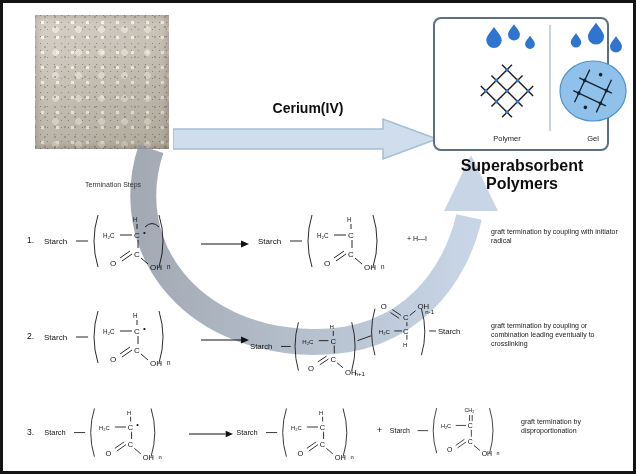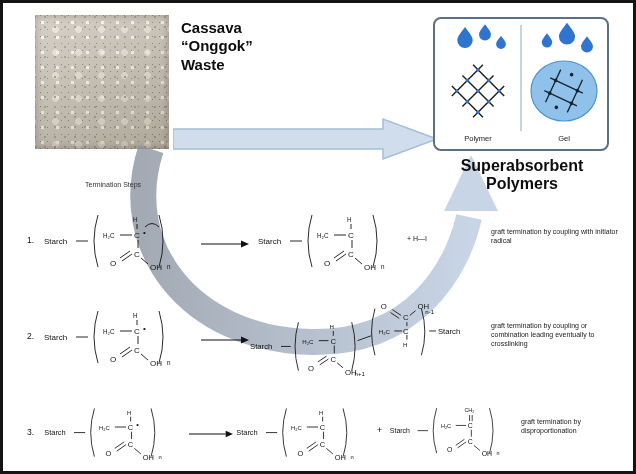--- a/index.html
+++ b/index.html
@@ -20,21 +20,21 @@
     background-position:0 0, 0 0, 5px 7px, 9px 3px, 2px 11px;
     box-shadow:inset 0 0 8px rgba(60,50,40,.35);
   }
 
   .src-label{position:absolute;left:178px;top:16px;width:112px;font-weight:bold;font-size:15px;line-height:1.22;color:#0d0d0d;}
   .cerium{position:absolute;left:240px;top:97px;width:130px;text-align:center;font-weight:bold;font-size:14px;color:#0d0d0d;}
 
   .flow-arrow{position:absolute;left:170px;top:114px;}
   .curve{position:absolute;left:58px;top:128px;opacity:.78;}
 
-  .sa-box{position:absolute;left:430px;top:14px;width:176px;height:134px;border:2px solid #5c6f85;border-radius:8px;background:#fff;box-sizing:border-box;}
+  .sa-box{position:absolute;left:430px;top:14px;width:176px;height:134px;border:2px solid #5c6f85;border-radius:8px;background:#fff;box-sizing:border-box;padding-left:29px;}
   .sa-label{position:absolute;left:434px;top:154px;width:170px;text-align:center;font-weight:bold;font-size:16px;line-height:1.15;color:#0d0d0d;}
 
   .term-label{position:absolute;left:82px;top:178px;font-size:7px;color:#333;}
 
   .rnum{position:absolute;font-size:8.5px;color:#111;}
   .note{position:absolute;width:132px;font-size:7px;line-height:1.3;color:#1a1a1a;}
   .extra{position:absolute;font-size:7px;color:#111;}
   .struct{position:absolute;}
   .rxn{position:absolute;}
 
@@ -47,35 +47,35 @@
   .gelline{stroke:#15242f;stroke-width:1.3;fill:none;}
   .caption{font-size:7.5px;fill:#222;}
 </style>
 </head>
 <body>
 
 <div class="frame">
 
   <div class="photo"></div>
 
-  <div class="src-label">Cassava “Onggok” Waste</div>
 
   <svg class="curve" width="480" height="240" viewBox="0 0 480 240">
     <defs>
       <linearGradient id="g1" x1="0" y1="0" x2="1" y2="0">
         <stop offset="0" stop-color="#8a93a0"></stop>
         <stop offset="1" stop-color="#b9cadf"></stop>
       </linearGradient>
     </defs>
     <g>
       <path d="M 90 18 C 58 115, 128 208, 250 211 C 352 213, 396 140, 408 86" stroke="url(#g1)" stroke-width="26" fill="none"></path>
       <polygon points="383,80 437,80 410,24" fill="#b9cadf"></polygon>
     </g>
   </svg>
 
+  <div class="cerium">Cerium(IV)</div>
   <svg class="flow-arrow" width="268" height="48" viewBox="0 0 268 48">
     <polygon points="0,12 210,12 210,2 264,22 210,42 210,32 0,32" fill="#cfdded" stroke="#a5bdd6" stroke-width="1.5"></polygon>
   </svg>
 
   <div class="sa-box">
     <svg width="172" height="130" viewBox="0 0 172 130">
       <line x1="86" y1="6" x2="86" y2="112" stroke="#9aa7b5" stroke-width="1"></line>
 
       <g transform="translate(30,18) scale(1.1)">
           <path class="drop" d="M0 -9 C3.5 -4 7 -0.5 7 3 A7 7 0 1 1 -7 3 C-7 -0.5 -3.5 -4 0 -9 Z"></path>

